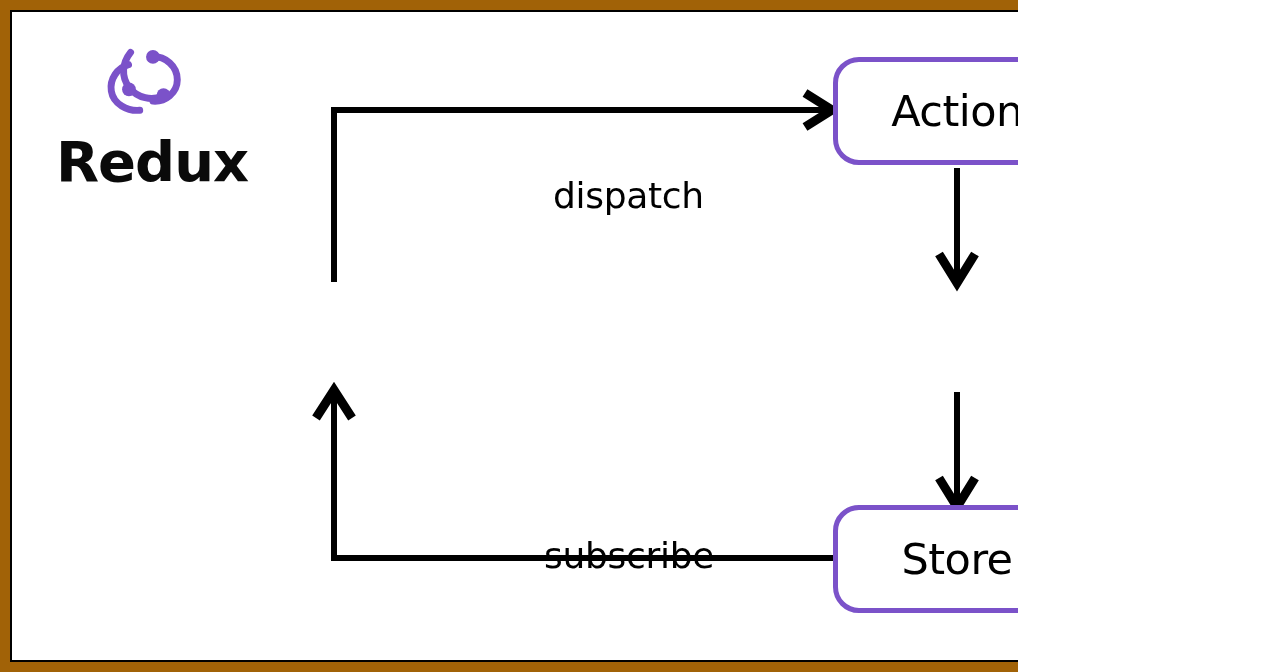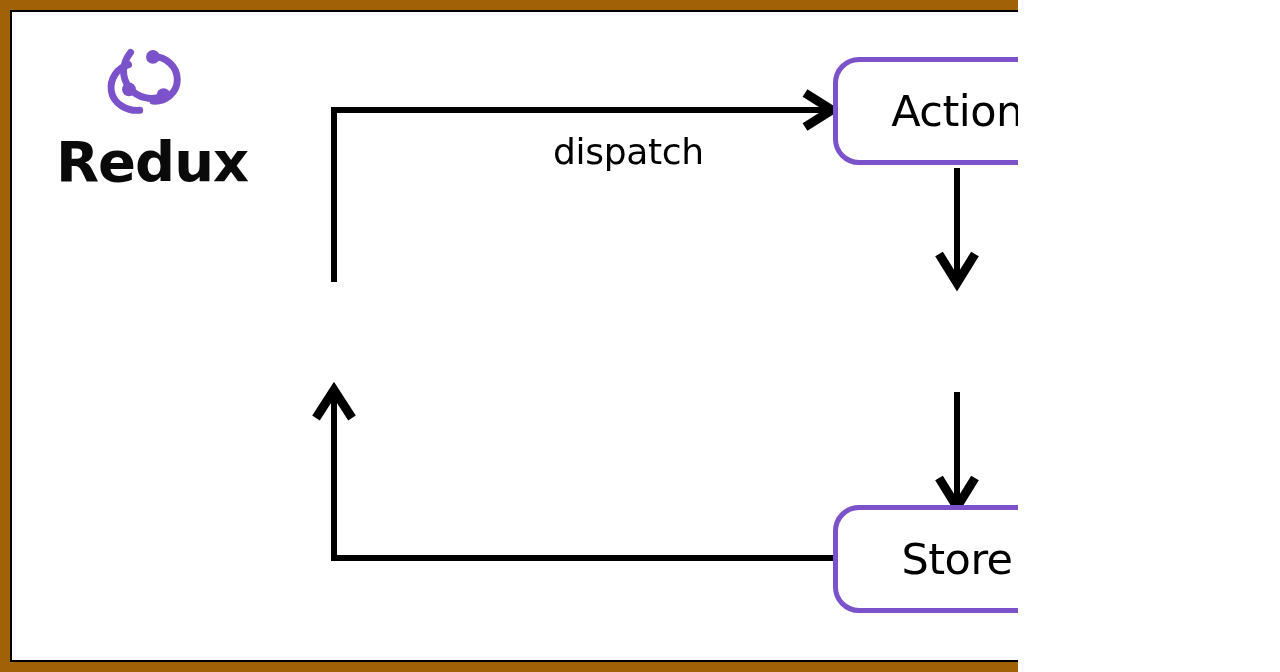--- a/index.html
+++ b/index.html
@@ -85,20 +85,21 @@
   #node-view     { left: 209px; top: 282px; width: 248px; height: 108px; }
   
   .edge-label {
     position: absolute;
     font-family: "DejaVu Sans", sans-serif;
     font-size: 36px;
     font-weight: 400;
     color: #000000;
     white-space: nowrap;
     letter-spacing: -0.3px;
+    margin-top: 44px;
   }
   #label-dispatch  { left: 553px; top: 131px; }
   #label-subscribe { left: 544px; top: 491px; }
 </style>
 </head>
 <body>
 
 <div id="canvas">
   <div id="plate"></div>
 
@@ -145,13 +146,14 @@
     <span class="node-label">Action</span>
   </div>
 
 
   <div class="node" id="node-store">
     <span class="node-label">Store</span>
   </div>
 
 
   <div class="edge-label" id="label-dispatch">dispatch</div>
+  <div class="edge-label" id="label-subscribe">subscribe</div>
 </div>
 
 </body></html>

